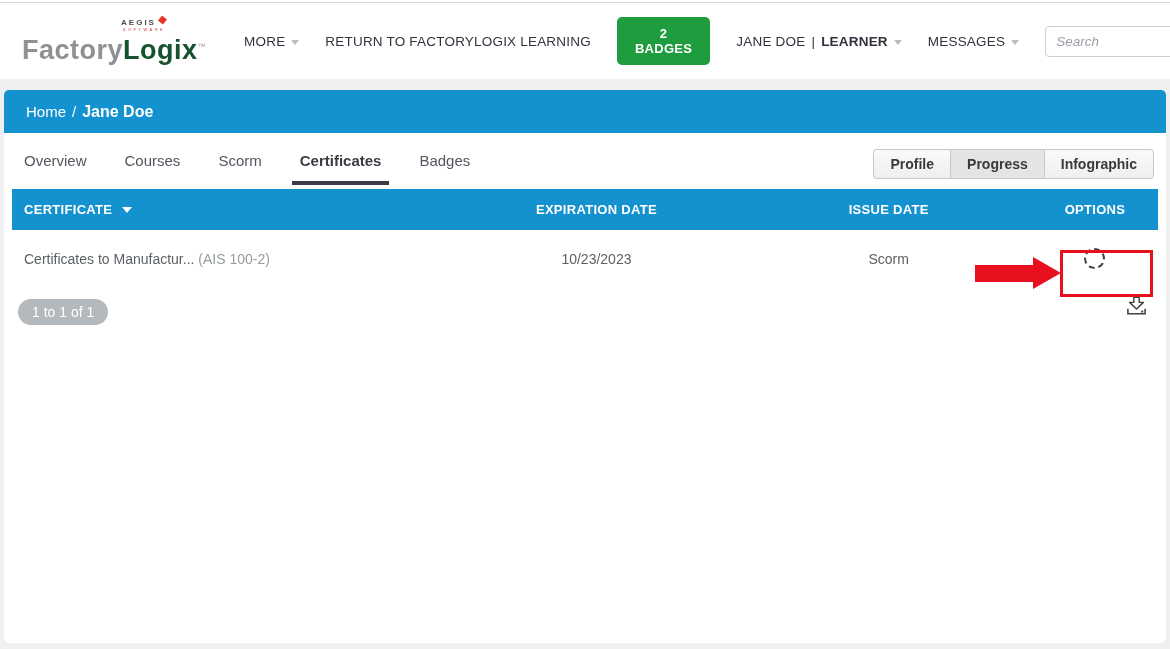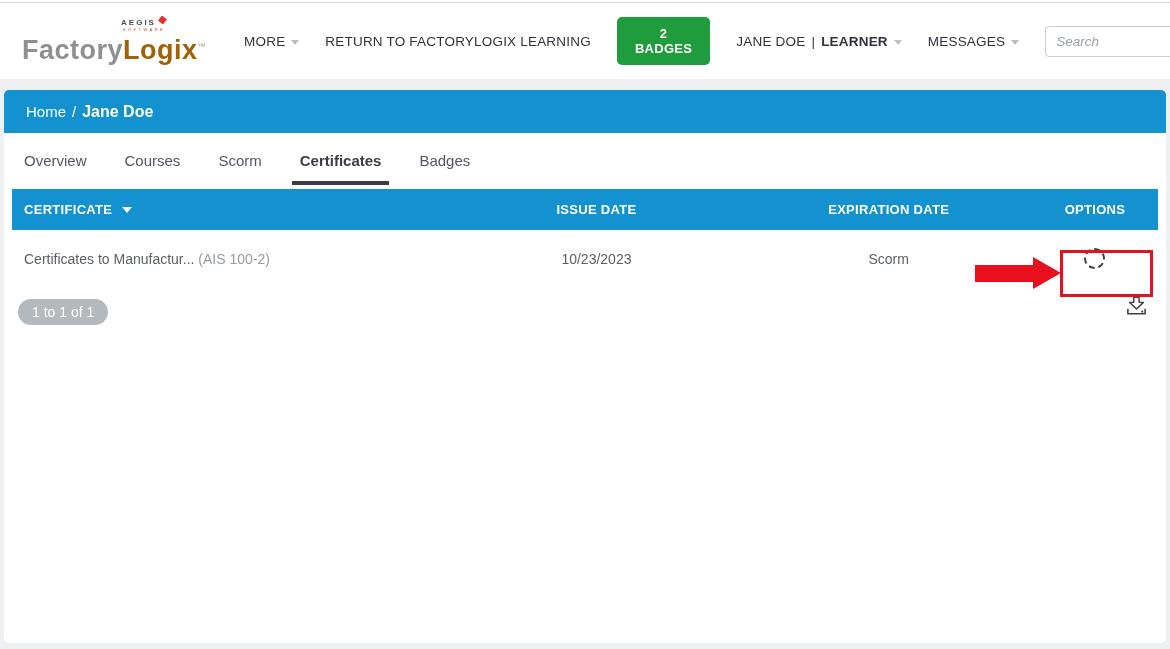--- a/index.html
+++ b/index.html
@@ -15,21 +15,21 @@
     height:76px; background:#ffffff;
     display:flex; align-items:center; padding:0 14px 0 22px;
   }
   .logo { display:flex; flex-direction:column; align-items:center; cursor:pointer; margin-right:38px; }
   .aegis-line { display:flex; align-items:flex-start; gap:2px; margin-left:60px; }
   .aegis-text { font-size:8px; font-weight:bold; letter-spacing:2px; color:#4d4d4d; }
   .aegis-diamond { width:9px; height:9px; background:#e8332a; clip-path:polygon(0 55%,45% 0,100% 45%,55% 100%); margin-top:-2px; }
   .aegis-sub { font-size:4px; color:#d43b30; letter-spacing:2.5px; margin-left:60px; line-height:5px; }
   .brand { font-size:27px; line-height:30px; letter-spacing:0.5px; color:#8f9093; }
   .brand-light { font-weight:700; }
-  .brand-bold { font-weight:bold; color:#a16207; }
+  .brand-bold { font-weight:bold; color:#14532d; }
   .tm { font-size:8px; color:#9a9a9a; vertical-align:super; }
   nav { display:flex; align-items:center; gap:26px; flex:1; justify-content:flex-end; }
   .nav-item {
     font-size:13.5px; color:#32323e; letter-spacing:0.2px;
     display:flex; align-items:center; gap:6px; cursor:pointer; white-space:nowrap;
     text-decoration:none;
   }
   .chev { width:0; height:0; border-left:4px solid transparent; border-right:4px solid transparent; border-top:5px solid #b9bdc4; margin-top:2px; }
   .badges-btn {
     background:#1f9c3d; color:#ffffff; border:none; border-radius:5px;
@@ -147,30 +147,35 @@
   </div>
 
   <div class="tabs-row">
     <div class="tabs">
       <div class="tab">Overview</div>
       <div class="tab">Courses</div>
       <div class="tab">Scorm</div>
       <div class="tab active">Certificates</div>
       <div class="tab">Badges</div>
     </div>
+    <div class="btn-group">
+      <button class="vbtn">Profile</button>
+      <button class="vbtn active">Progress</button>
+      <button class="vbtn">Infographic</button>
+    </div>
   </div>
 
   <div class="table">
     <div class="thead">
       <div class="th th-cert">
         <span>CERTIFICATE</span>
         <span class="sort-caret"></span>
       </div>
+      <div class="th">EXPIRATION DATE</div>
       <div class="th">ISSUE DATE</div>
-      <div class="th">EXPIRATION DATE</div>
       <div class="th">OPTIONS</div>
     </div>
     <div class="trow">
       <div class="td td-cert"><span class="cert-name">Certificates to Manufactur...</span>
         <span class="cert-code">(AIS 100-2)</span>
       </div>
       <div class="td">10/23/2023</div>
       <div class="td">Scorm</div>
       <div class="td td-opt">
         <span class="spinner-icon"></span>

